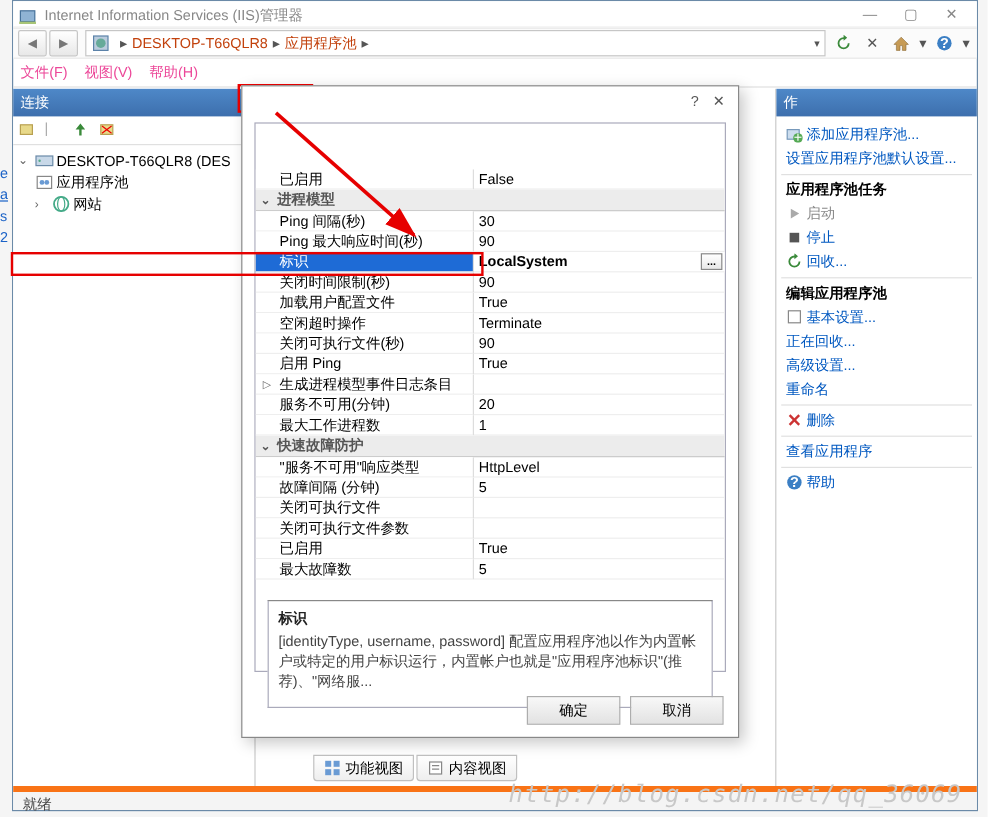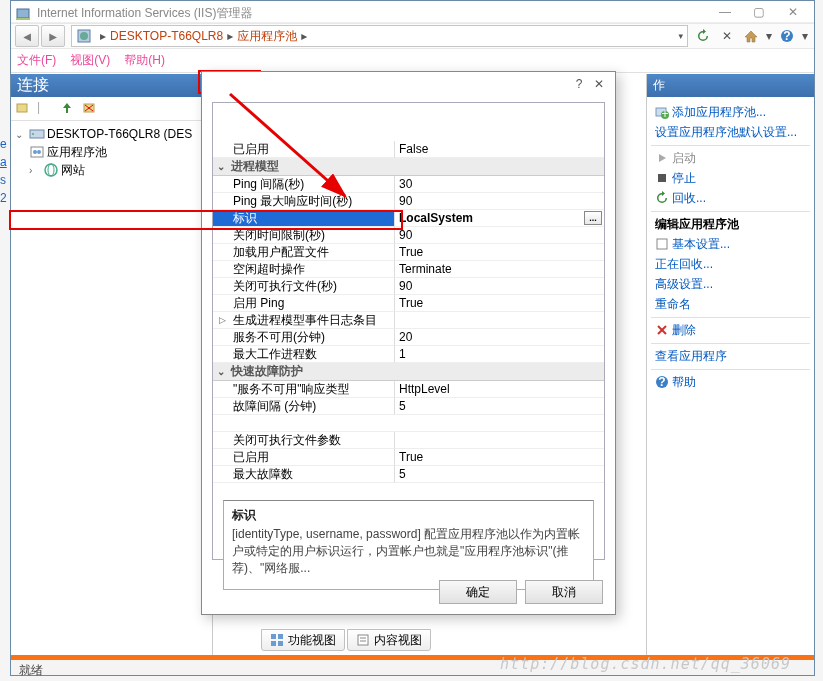--- a/index.html
+++ b/index.html
@@ -26,21 +26,21 @@
 
 
 .menubar { height: 24px; display: flex; align-items: center; padding: 0 6px; gap: 14px; border-bottom: 1px solid #e0e0e0; }
 .menubar span { color: #ec4899; }
 .advset-box { position: absolute; left: 198px; top: 70px; width: 63px; height: 24px; border: 2px solid #e00; display:flex; align-items:center; justify-content:center; color:#333;}
 
 .body { position: absolute; left: 0; top: 73px; right: 0; bottom: 20px; display: flex; }
 
 
 .conn { width: 202px; border-right: 1px solid #cacaca; display: flex; flex-direction: column; background:#fff;}
-.conn h3 { margin: 0; height: 23px; background: linear-gradient(#4e88c8,#3d6fad); color: #fff; font-weight: normal; display: flex; align-items: center; padding: 0 6px; font-size: 16px; }
+.conn h3 { margin: 0; height: 23px; background: linear-gradient(#4e88c8,#3d6fad); color: #fff; font-weight: normal; display: flex; align-items: center; padding: 0 6px; font-size: 12px; }
 .conntools { height: 24px; display: flex; align-items: center; gap: 4px; padding: 0 4px; border-bottom: 1px solid #e0e0e0; }
 .conntools div { width: 18px; height: 18px; }
 .tree { padding: 4px; }
 .treenode { display: flex; align-items: center; height: 18px; gap: 2px; color:#000; white-space:nowrap; overflow:hidden;}
 .treenode .exp { width: 12px; color: #666; font-size:10px;}
 .treenode .ic { width: 16px; height: 16px; }
 .ind1 { padding-left: 14px; }
 
 
 .act { width: 168px; border-left: 1px solid #cacaca; background:#fff; display:flex; flex-direction:column;}
@@ -52,21 +52,21 @@
 .actbody .hdr { font-weight: bold; color: #000; margin: 4px 0 2px; }
 .actbody .ic { display:inline-block; width:14px; height:14px; vertical-align:-3px; margin-right:3px;}
 
 
 .center { flex: 1; position: relative; }
 .centertabs { position: absolute; left: 48px; bottom: 8px; height: 18px; display: flex; gap: 2px; }
 .centertab { height: 22px; padding: 0 8px; border: 1px solid #c0c0c0; border-top-left-radius: 0; border-top-right-radius:0; border-bottom-left-radius:3px; border-bottom-right-radius:3px; background: linear-gradient(#fff,#eee); display:flex; align-items:center; gap:4px; }
 .centertab .ic {width:14px; height:14px;}
 
 .status { position:absolute; left:0; right:0; bottom:0; height:20px; border-top:5px solid #f97316; background:#f4f4f4; color:#444; padding:2px 8px;}
-.watermark { position:absolute; right:23px; bottom:2px; color:#c8c8c8; font-family:monospace; font-style:italic; font-size:15px; letter-spacing:1px;}
+.watermark { position:absolute; right:12px; bottom:2px; color:#c8c8c8; font-family:monospace; font-style:italic; font-size:20px; letter-spacing:1px;}
 
 
 .dlg { position:absolute; left:201px; top:71px; width:415px; height:544px; background:#fff; border:1px solid #888; box-shadow:4px 4px 12px rgba(0,0,0,0.22); z-index:5; }
 .dlgbar { height:24px; display:flex; align-items:center; padding:0 6px; }
 .dlghelp { margin-left:auto; color:#555; width:20px; text-align:center;}
 .dlgclose { width:20px; color:#555; text-align:center;}
 .propgrid { position:absolute; left:10px; top:30px; right:10px; height:458px; border:1px solid #aab; background:#fff;}
 .pgbody { height:365px; overflow:hidden;margin-top:38px;}
 .pgrow { display:flex; height:17px; }
 .pgk { width:182px; border-right:1px solid #ddd; border-bottom:1px solid #eee; padding-left:20px; display:flex; align-items:center; background:#fff; overflow:hidden; white-space:nowrap;}
@@ -241,20 +241,21 @@
     <div class="act">
       <h3>作</h3>
       <div class="actbody">
         <a><span class="ic"><svg width="14" height="14">
                 <rect x="1" y="3" width="10" height="8" fill="#cde" stroke="#79b"></rect>
                 <circle cx="10" cy="10" r="4" fill="#5a5"></circle>
                 <text x="10" y="13" text-anchor="middle" fill="#fff" font-size="8">+</text>
               </svg></span><span>添加应用程序池...</span></a>
         <a>设置应用程序池默认设置...</a>
         <div class="sep"></div>
+        <div class="hdr">应用程序池任务</div>
         <a class="x"><span class="ic"><svg width="14" height="14">
                 <path d="M4 3v8l7-4z" fill="#aaa"></path>
               </svg></span><span>启动</span></a>
         <a><span class="ic"><svg width="14" height="14">
                 <rect x="3" y="3" width="8" height="8" fill="#555"></rect>
               </svg></span><span>停止</span></a>
         <a><span class="ic"><svg width="14" height="14">
                 <path d="M7 2a5 5 0 1 0 5 5h-1.5A3.5 3.5 0 1 1 7 3.5V5l3-2.5L7 0z" fill="#3a8a3a"></path>
               </svg></span><span>回收...</span></a>
         <div class="sep"></div>
@@ -348,20 +349,21 @@
         <div class="pgcat"><span class="ex">⌄</span>快速故障防护</div>
         <div class="pgrow">
           <div class="pgk">"服务不可用"响应类型</div>
           <div class="pgv">HttpLevel</div>
         </div>
         <div class="pgrow">
           <div class="pgk">故障间隔 (分钟)</div>
           <div class="pgv">5</div>
         </div>
         <div class="pgrow">
+          <div class="pgk">关闭可执行文件</div>
           <div class="pgv"></div>
         </div>
         <div class="pgrow">
           <div class="pgk">关闭可执行文件参数</div>
           <div class="pgv"></div>
         </div>
         <div class="pgrow">
           <div class="pgk">已启用</div>
           <div class="pgv">True</div>
         </div>

